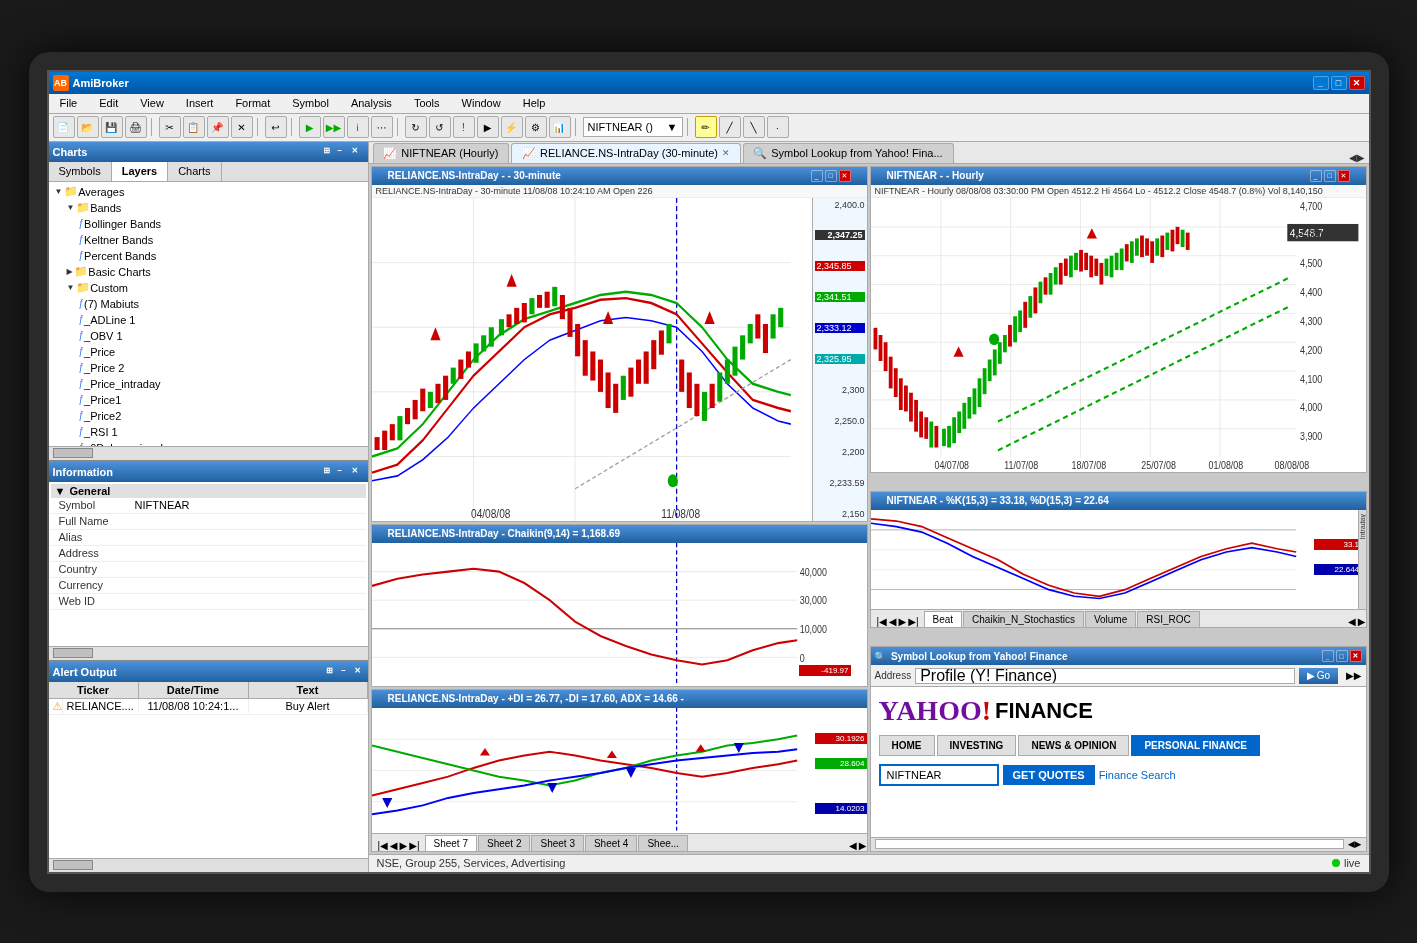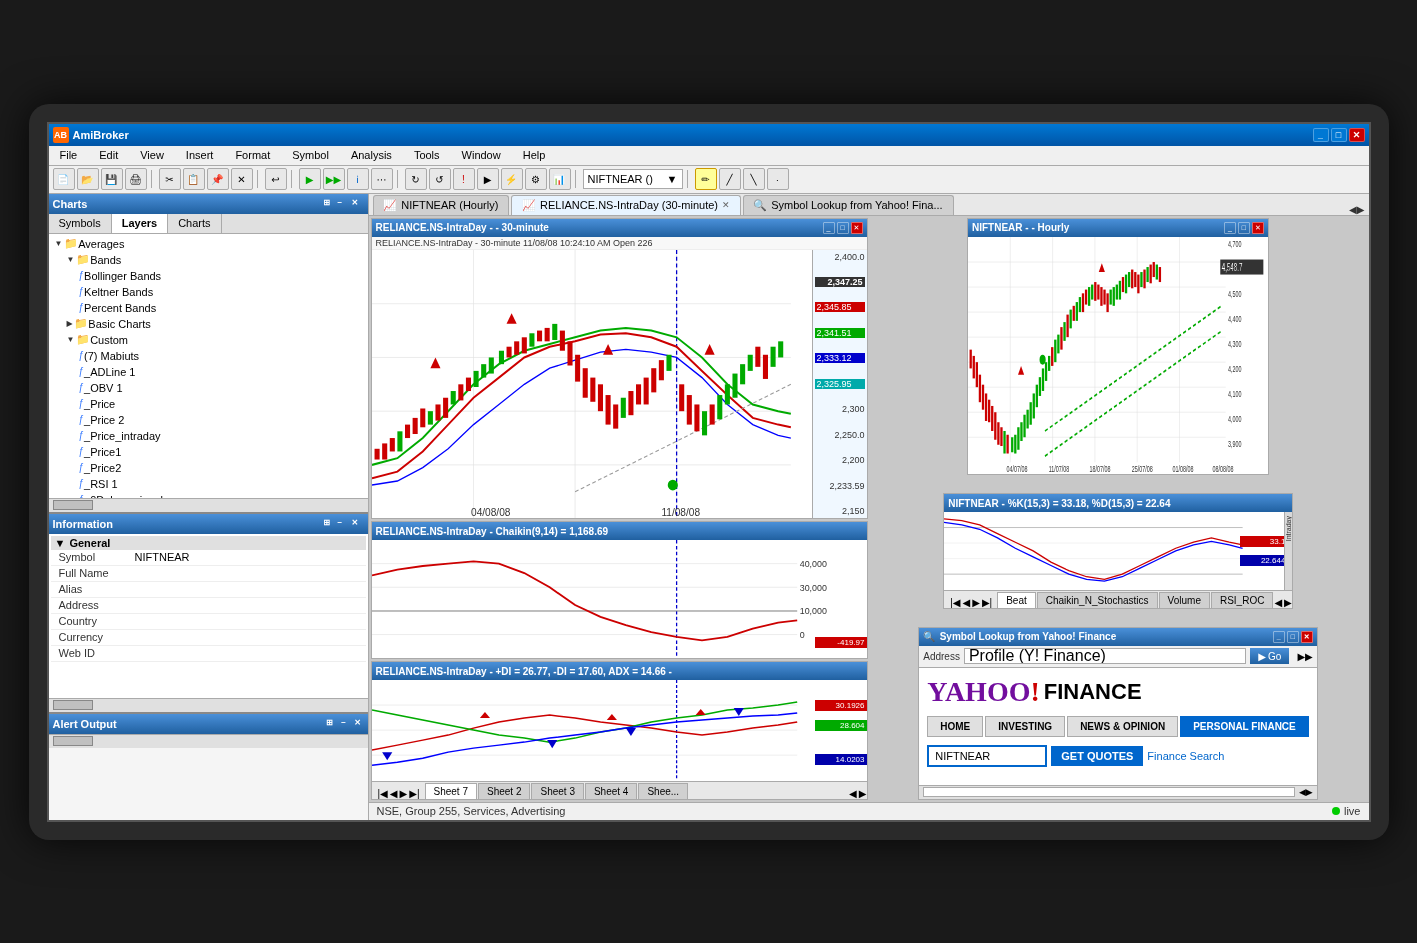--- a/index.html
+++ b/index.html
@@ -9,21 +9,21 @@
       background: #1a1a1a;
       display: flex;
       align-items: center;
       justify-content: center;
       font-family: 'Tahoma', 'Arial', sans-serif;
       font-size: 11px;
       overflow: hidden;
     }
     .tablet-frame {
       width: 1360px;
-      height: 736px;
+      height: 840px;
       background: #2a2a2a;
       border-radius: 20px;
       padding: 18px;
       box-shadow: 0 0 40px rgba(0,0,0,0.8);
       position: relative;
     }
     .screen {
       width: 100%;
       height: 100%;
       background: #c0c0c0;
@@ -253,21 +253,21 @@
       background: white;
       border: 1px solid #aaa;
       display: flex; flex-direction: column;
       overflow: hidden;
       position: relative;
     }
     .chart-title-bar {
       height: 18px;
       background: linear-gradient(180deg, #4a90d9 0%, #2060a0 100%);
       display: flex; align-items: center; justify-content: space-between;
-      padding: 0 4px; color: white; font-size: 10px;
+      padding: 0 16px; color: white; font-size: 10px;
     }
     .chart-title-text { font-weight: bold; }
     .chart-win-btns { display: flex; gap: 2px; }
     .chart-win-btn { width: 12px; height: 12px; font-size: 7px; display: flex; align-items: center; justify-content: center; border: 1px solid rgba(255,255,255,0.4); border-radius: 1px; cursor: pointer; color: white; }
     .chart-win-btn.close { background: #cc0000; }
     
     .chart-body {
       flex: 1;
       position: relative;
       background: white;
@@ -640,20 +640,33 @@
 
         <div class="alert-panel">
           <div class="panel-title-bar">
             <span>Alert Output</span>
             <div class="panel-title-icons">
               <span class="panel-title-icon">⊞</span>
               <span class="panel-title-icon">−</span>
               <span class="panel-title-icon">✕</span>
             </div>
           </div>
+          <div class="alert-content">
+            <div class="alert-header">
+              <div class="alert-col" style="width:90px">Ticker</div>
+              <div class="alert-col" style="width:110px">Date/Time</div>
+              <div class="alert-col" style="flex:1">Text</div>
+            </div>
+            <div class="alert-row">
+              <div class="alert-cell" style="width:14px; color:#ffaa00">⚠</div>
+              <div class="alert-cell" style="width:76px">RELIANCE....</div>
+              <div class="alert-cell" style="width:110px">11/08/08 10:24:1...</div>
+              <div class="alert-cell" style="flex:1">Buy Alert</div>
+            </div>
+          </div>
           <div class="scrollbar-h">
             <div style="width:40px;height:10px;background:#c0c0c0;border:1px solid #888;margin-left:4px;"></div>
           </div>
         </div>
 
       </div>
 
       <div class="right-area">
 
         <div class="chart-tabs">
@@ -811,21 +824,21 @@
 
                   <line x1="0" y1="60" x2="335" y2="60" stroke="#888" stroke-width="0.8"></line>
 
                   <polyline points="0,30 20,25 40,22 60,20 80,18 100,20 120,28 140,40 160,55 180,65 200,72 220,78 240,82 260,85 280,82 300,75 320,70 335,68" fill="none" stroke="#cc0000" stroke-width="1.5"></polyline>
 
                   <text x="337" y="23" font-size="7" fill="#333">40,000</text>
                   <text x="337" y="43" font-size="7" fill="#333">30,000</text>
                   <text x="337" y="63" font-size="7" fill="#333">10,000</text>
                   <text x="337" y="83" font-size="7" fill="#333">0</text>
                 </svg>
-                <div style="position:absolute;right:0;bottom:10px;width:52px;background:#cc0000;color:white;font-size:8px;padding:1px 2px;text-align:right;">-419.97</div>
+                <div style="position:absolute;right:16px;bottom:10px;width:52px;background:#cc0000;color:white;font-size:8px;padding:1px 2px;text-align:right;">-419.97</div>
               </div>
             </div>
 
             <div class="chart-window" style="flex:1;">
               <div class="chart-title-bar">
                 <span class="chart-title-text">RELIANCE.NS-IntraDay - +DI = 26.77, -DI = 17.60, ADX = 14.66 -</span>
               </div>
               <div class="chart-body">
                 <svg width="100%" height="100%" viewBox="0 0 390 100" preserveAspectRatio="none">
                   <rect width="390" height="100" fill="#ffffff"></rect>
@@ -868,31 +881,32 @@
                 <div class="bottom-tab">Shee...</div>
                 <div style="margin-left:auto;display:flex;align-items:center;gap:2px;font-size:10px;">
                   <span>◀</span>
                     <span>▶</span>
                 </div>
               </div>
             </div>
 
           </div>
 
-          <div style="flex:1; display:flex; flex-direction:column; gap:18px; overflow:hidden;align-items:center;">
+          <div style="flex:1; display:flex; flex-direction:column; gap:18px; overflow:hidden;">
 
             <div class="chart-window" style="flex:1.8;">
               <div class="chart-title-bar">
                 <span class="chart-title-text">NIFTNEAR - - Hourly</span>
                 <div class="chart-win-btns">
                   <div class="chart-win-btn">_</div>
                   <div class="chart-win-btn">□</div>
                   <div class="chart-win-btn close">✕</div>
                 </div>
               </div>
+              <div class="chart-info-bar">NIFTNEAR - Hourly  08/08/08 03:30:00 PM  Open 4512.2  Hi 4564  Lo - 4512.2  Close 4548.7 (0.8%)  Vol 8,140,150</div>
               <div class="chart-body">
                 <svg width="100%" height="100%" viewBox="0 0 390 190" preserveAspectRatio="none">
                   <rect width="390" height="190" fill="#ffffff"></rect>
 
                   <line x1="0" y1="20" x2="335" y2="20" stroke="#e0e0e0" stroke-width="0.5"></line>
                   <line x1="0" y1="40" x2="335" y2="40" stroke="#e0e0e0" stroke-width="0.5"></line>
                   <line x1="0" y1="60" x2="335" y2="60" stroke="#e0e0e0" stroke-width="0.5"></line>
                   <line x1="0" y1="80" x2="335" y2="80" stroke="#e0e0e0" stroke-width="0.5"></line>
                   <line x1="0" y1="100" x2="335" y2="100" stroke="#e0e0e0" stroke-width="0.5"></line>
                   <line x1="0" y1="120" x2="335" y2="120" stroke="#e0e0e0" stroke-width="0.5"></line>

